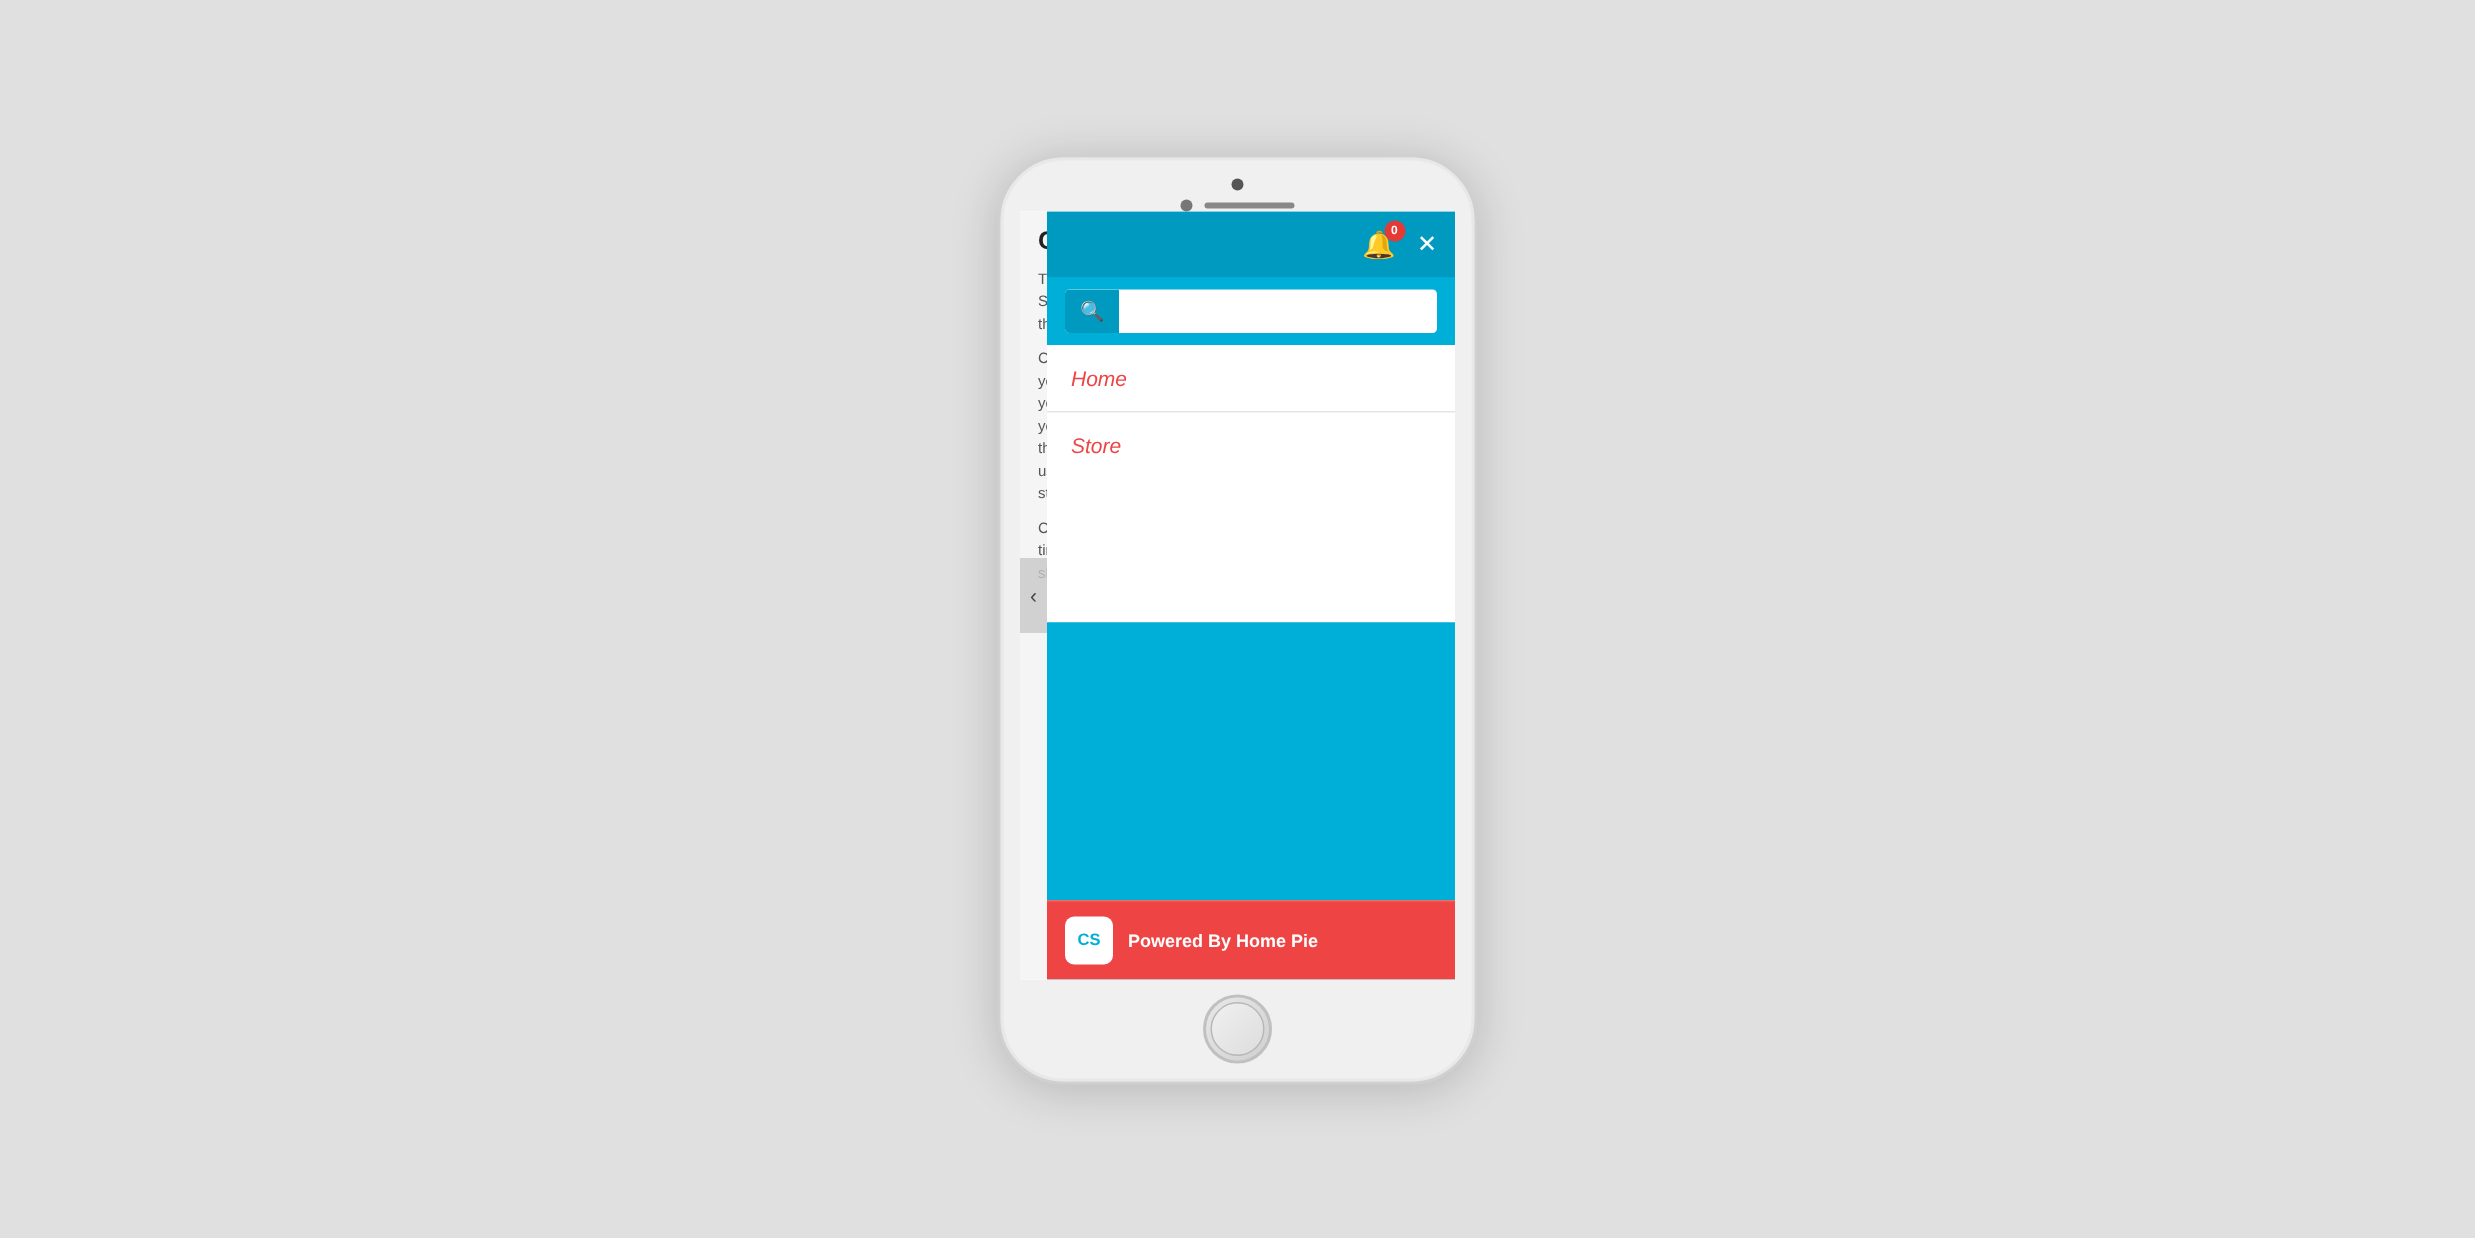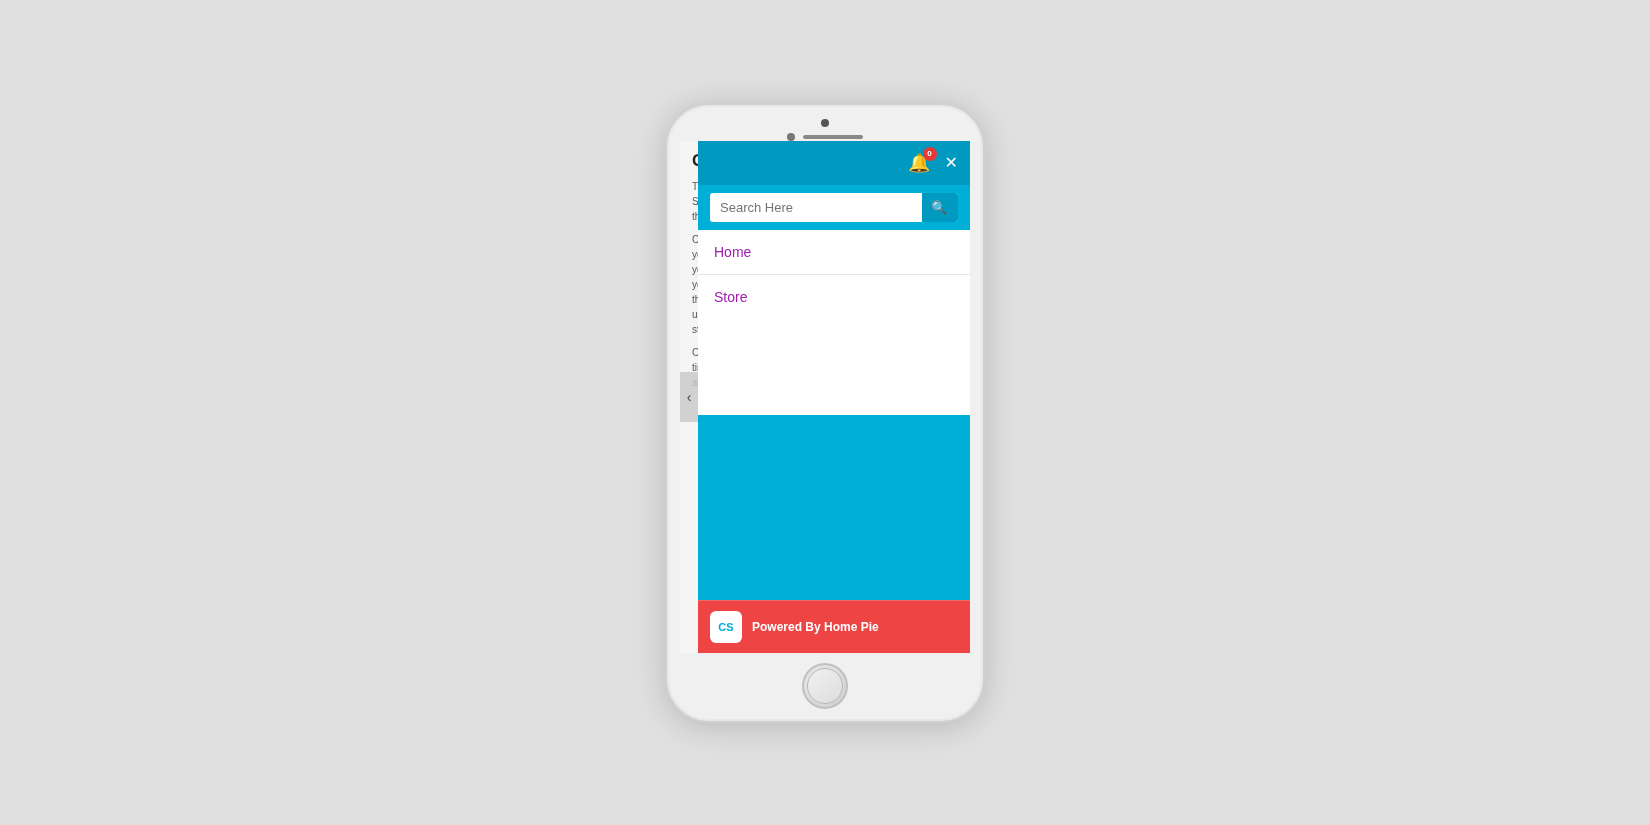--- a/index.html
+++ b/index.html
@@ -212,23 +212,24 @@
     .drawer-nav {
       flex: 1;
       background: white;
       display: flex;
       flex-direction: column;
     }
 
     .nav-item {
       padding: 14px 16px;
       font-size: 14px;
-      color: #a21caf;
+      color: #ef4444;
       border-bottom: 1px solid #e5e5e5;
       cursor: pointer;
+      font-style: italic;
     }
 
     .nav-item:last-child {
       border-bottom: none;
     }
 
     
     .drawer-spacer {
       flex: 1;
       background: #00afd8;
@@ -318,21 +319,20 @@
       <div class="drawer-header">
         <div class="bell-wrapper">
           <span class="bell-icon">🔔</span>
           <div class="bell-badge">0</div>
         </div>
         <span class="close-icon">✕</span>
       </div>
 
       <div class="drawer-search">
         <div class="search-input-wrapper">
-          <input class="search-input" type="text" placeholder="Search Here" style="">
           <button class="search-btn">
             <span>🔍</span>
           </button>
         </div>
       </div>
 
       <div class="drawer-nav">
         <div class="nav-item">Home</div>
         <div class="nav-item">Store</div>
       </div>

